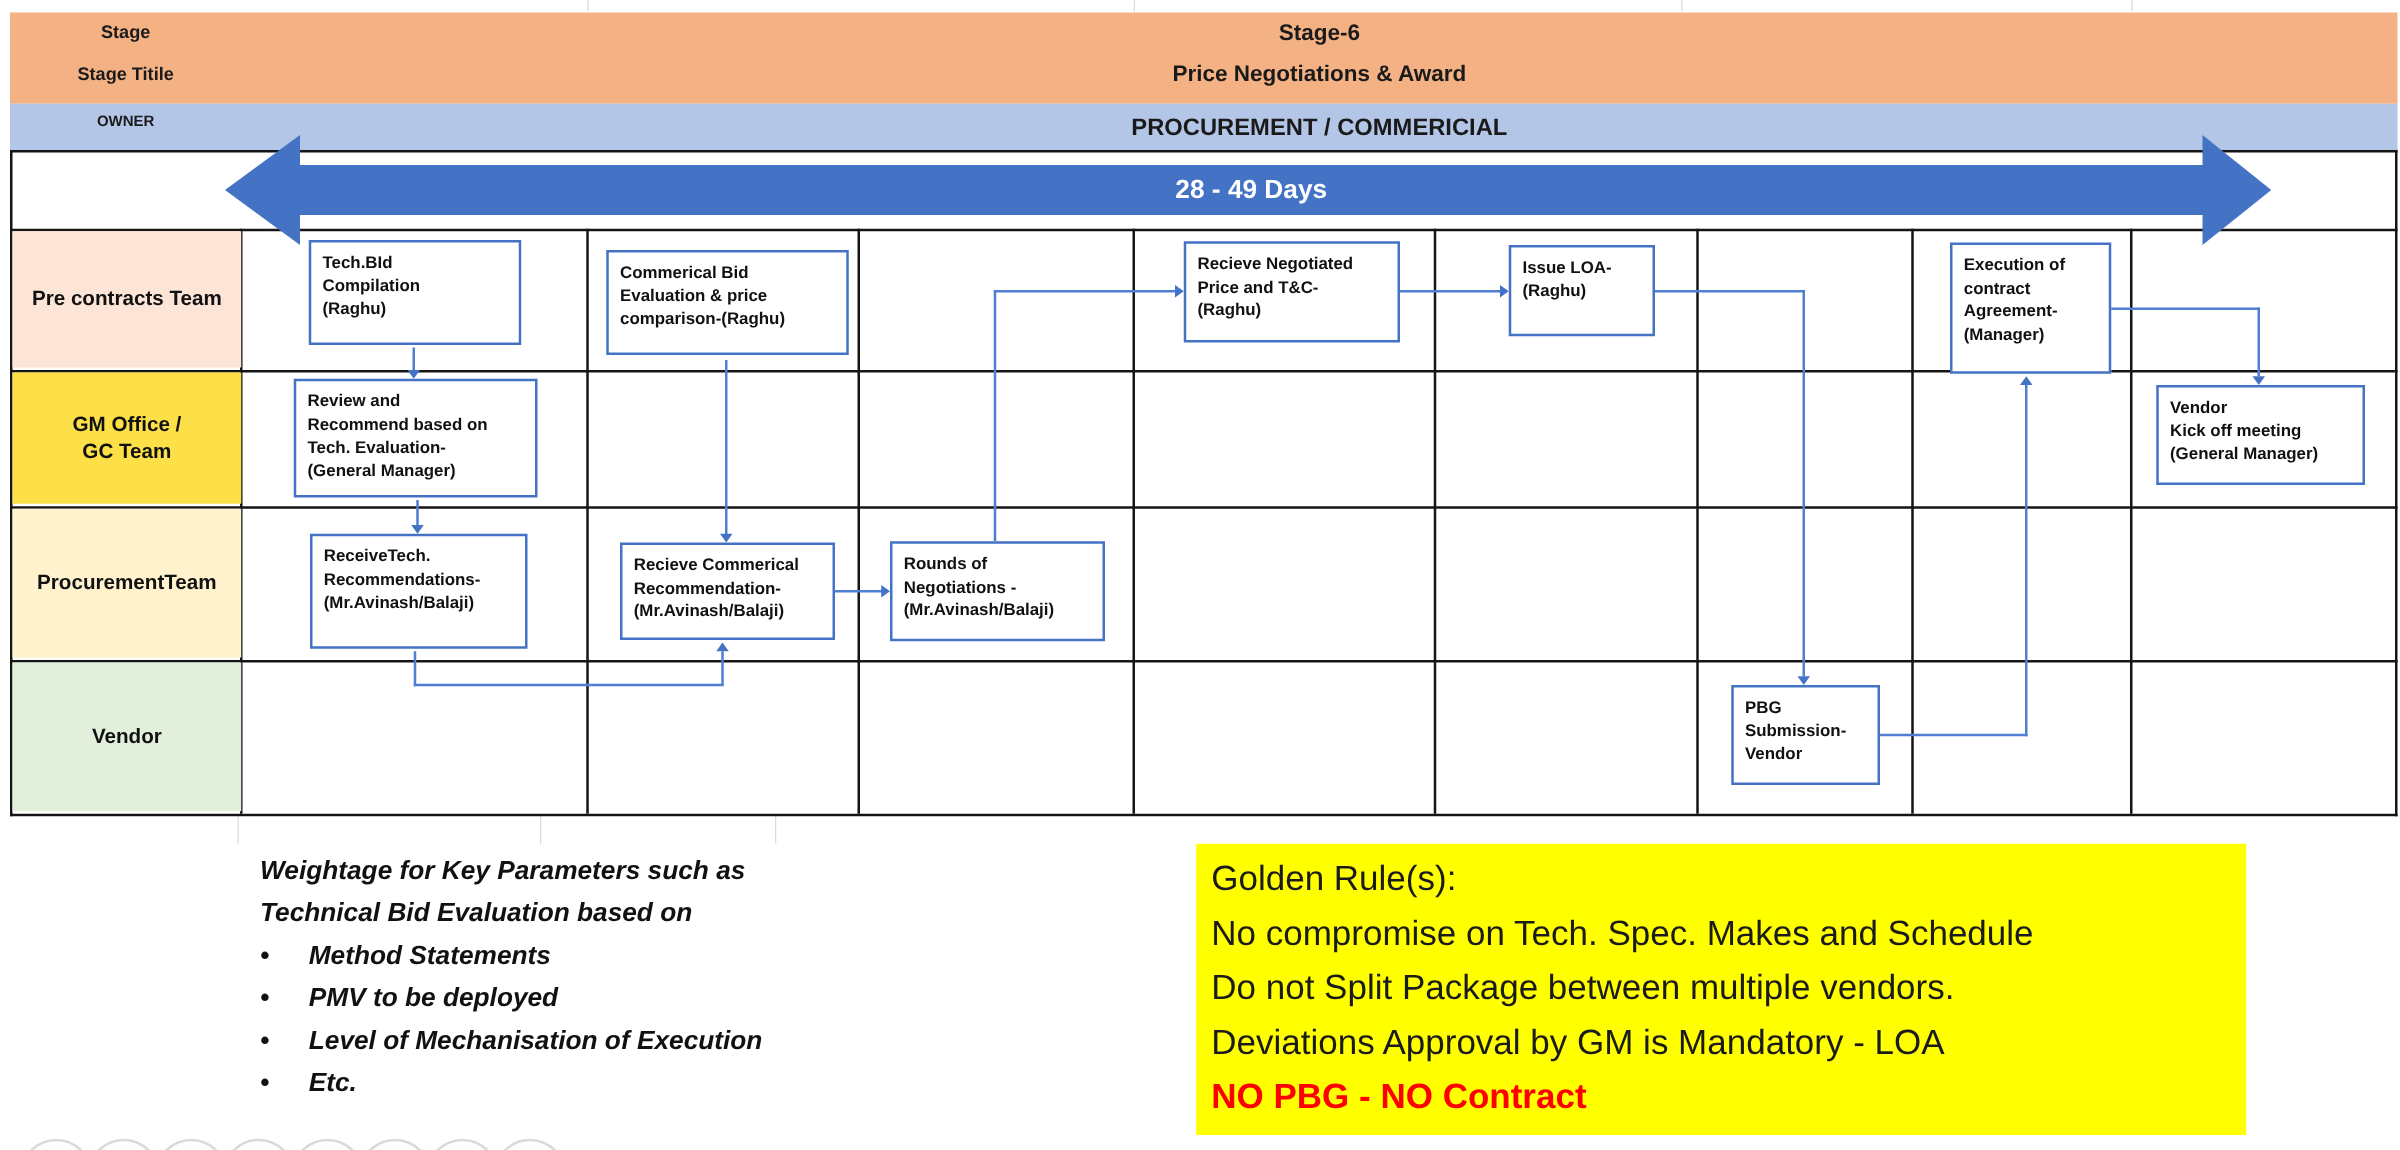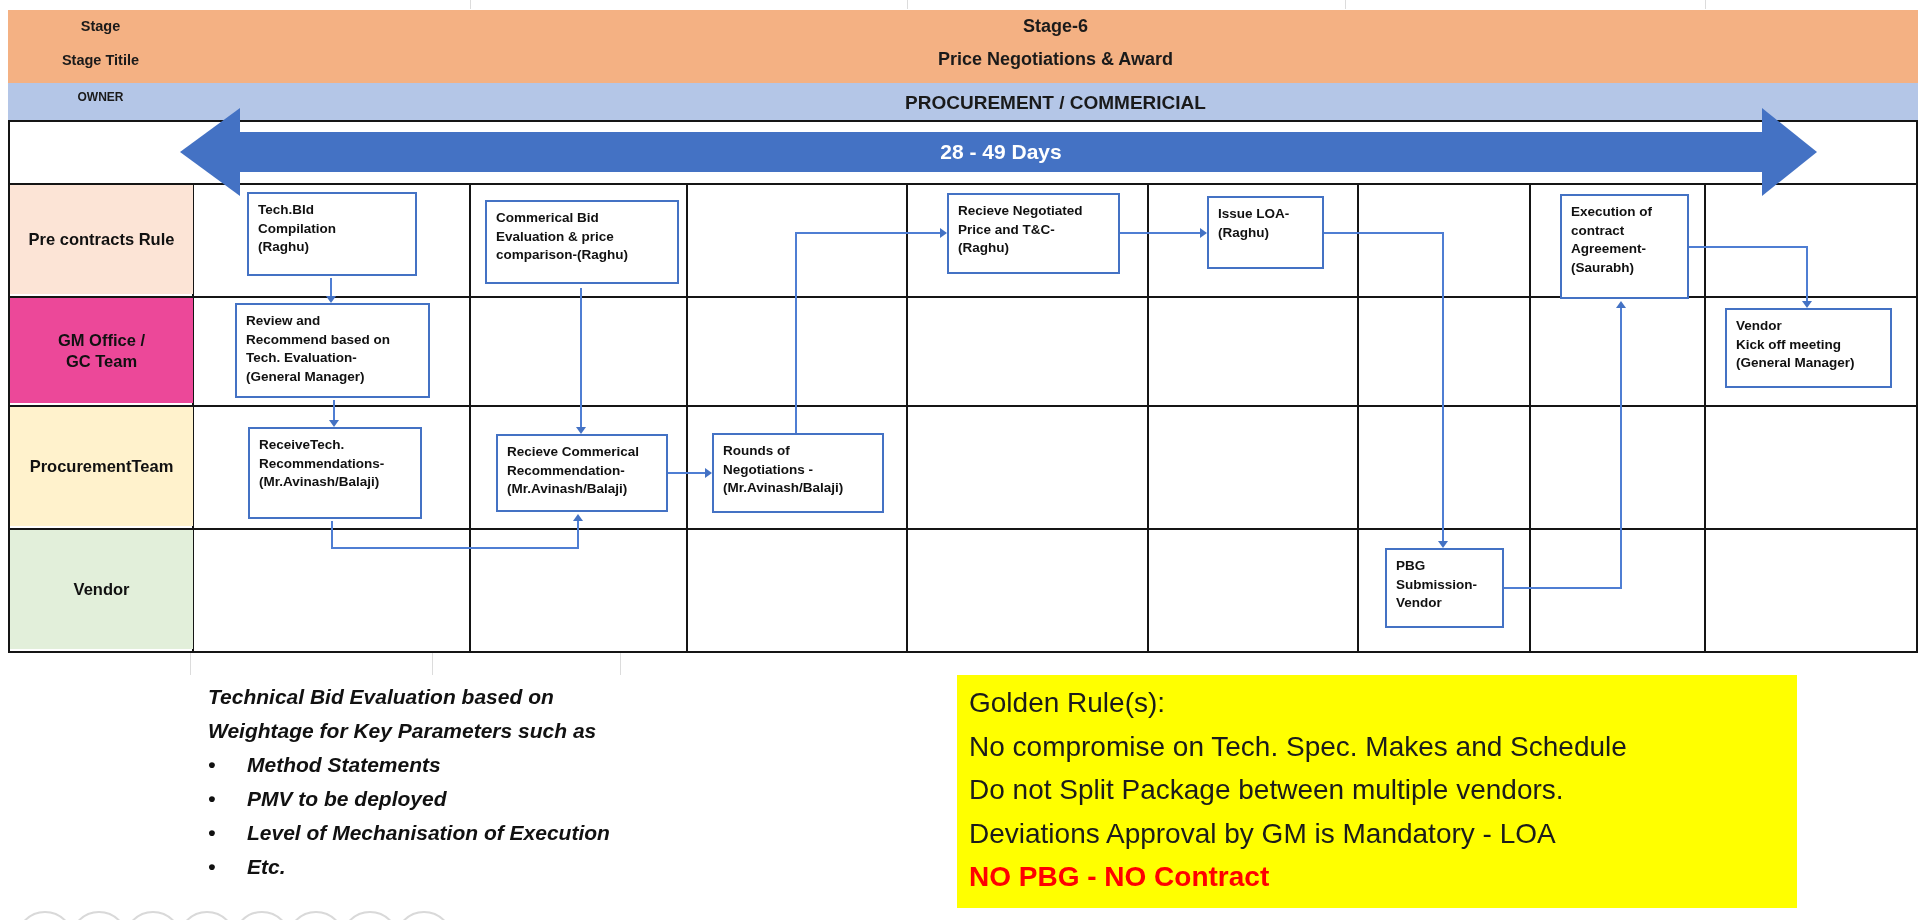--- a/index.html
+++ b/index.html
@@ -83,22 +83,22 @@
 <div class="vline" style="left:1916px;top:120px;height:533px"></div>
 <div class="vline" style="left:192px;top:183px;height:468px"></div>
 <div class="vline" style="left:469px;top:183px;height:468px"></div>
 <div class="vline" style="left:686px;top:183px;height:468px"></div>
 <div class="vline" style="left:906px;top:183px;height:468px"></div>
 <div class="vline" style="left:1147px;top:183px;height:468px"></div>
 <div class="vline" style="left:1357px;top:183px;height:468px"></div>
 <div class="vline" style="left:1529px;top:183px;height:468px"></div>
 <div class="vline" style="left:1704px;top:183px;height:468px"></div>
 
-<div class="lane-label" style="top: 185px; height: 109px; background: rgb(252, 228, 214);">Pre contracts Rule</div>
-<div class="lane-label" style="top: 298px; height: 105px; background: #ec4899;">GM Office /
+<div class="lane-label" style="top: 185px; height: 109px; background: rgb(252, 228, 214);">Pre contracts Team</div>
+<div class="lane-label" style="top: 298px; height: 105px; background: #fde047;">GM Office /
 GC Team</div>
 <div class="lane-label" style="top: 407px; height: 119px; background: rgb(255, 242, 204);">ProcurementTeam</div>
 <div class="lane-label" style="top: 530px; height: 119px; background: rgb(226, 239, 218);">Vendor</div>
 
 <div class="conn" style="left:330px;top:278px;width:2px;height:20px"></div>
 <div class="arr down" style="left:326px;top:296px"></div>
 
 <div class="conn" style="left:333px;top:400px;width:2px;height:21px"></div>
 <div class="arr down" style="left:329px;top:420px"></div>
 
@@ -139,21 +139,21 @@
 Evaluation &amp; price
 comparison-(Raghu)</div>
 <div class="pbox" style="left:947px;top:193px;width:151px;height:63px">Recieve Negotiated
 Price and T&amp;C-
 (Raghu)</div>
 <div class="pbox" style="left:1207px;top:196px;width:95px;height:55px">Issue LOA-
 (Raghu)</div>
 <div class="pbox" style="left:1560px;top:194px;width:107px;height:87px">Execution of
 contract
 Agreement-
-(Saurabh)</div>
+(Manager)</div>
 <div class="pbox" style="left:235px;top:303px;width:173px;height:77px">Review and
 Recommend based on
 Tech. Evaluation-
 (General Manager)</div>
 <div class="pbox" style="left:1725px;top:308px;width:145px;height:62px">Vendor
 Kick off meeting
 (General Manager)</div>
 <div class="pbox" style="left:248px;top:427px;width:152px;height:74px">ReceiveTech.
 Recommendations-
 (Mr.Avinash/Balaji)</div>
@@ -161,22 +161,22 @@
 Recommendation-
 (Mr.Avinash/Balaji)</div>
 <div class="pbox" style="left:712px;top:433px;width:150px;height:62px">Rounds of
 Negotiations -
 (Mr.Avinash/Balaji)</div>
 <div class="pbox" style="left:1385px;top:548px;width:97px;height:62px">PBG
 Submission-
 Vendor</div>
 
 <div class="notes">
+  <div>Weightage for Key Parameters such as</div>
   <div>Technical Bid Evaluation based on</div>
-  <div>Weightage for Key Parameters such as</div>
   <div class="note-row">
     <span class="note-bullet">•</span>
     <span>Method Statements</span>
   </div>
   <div class="note-row">
     <span class="note-bullet">•</span>
     <span>PMV to be deployed</span>
   </div>
   <div class="note-row">
     <span class="note-bullet">•</span>

